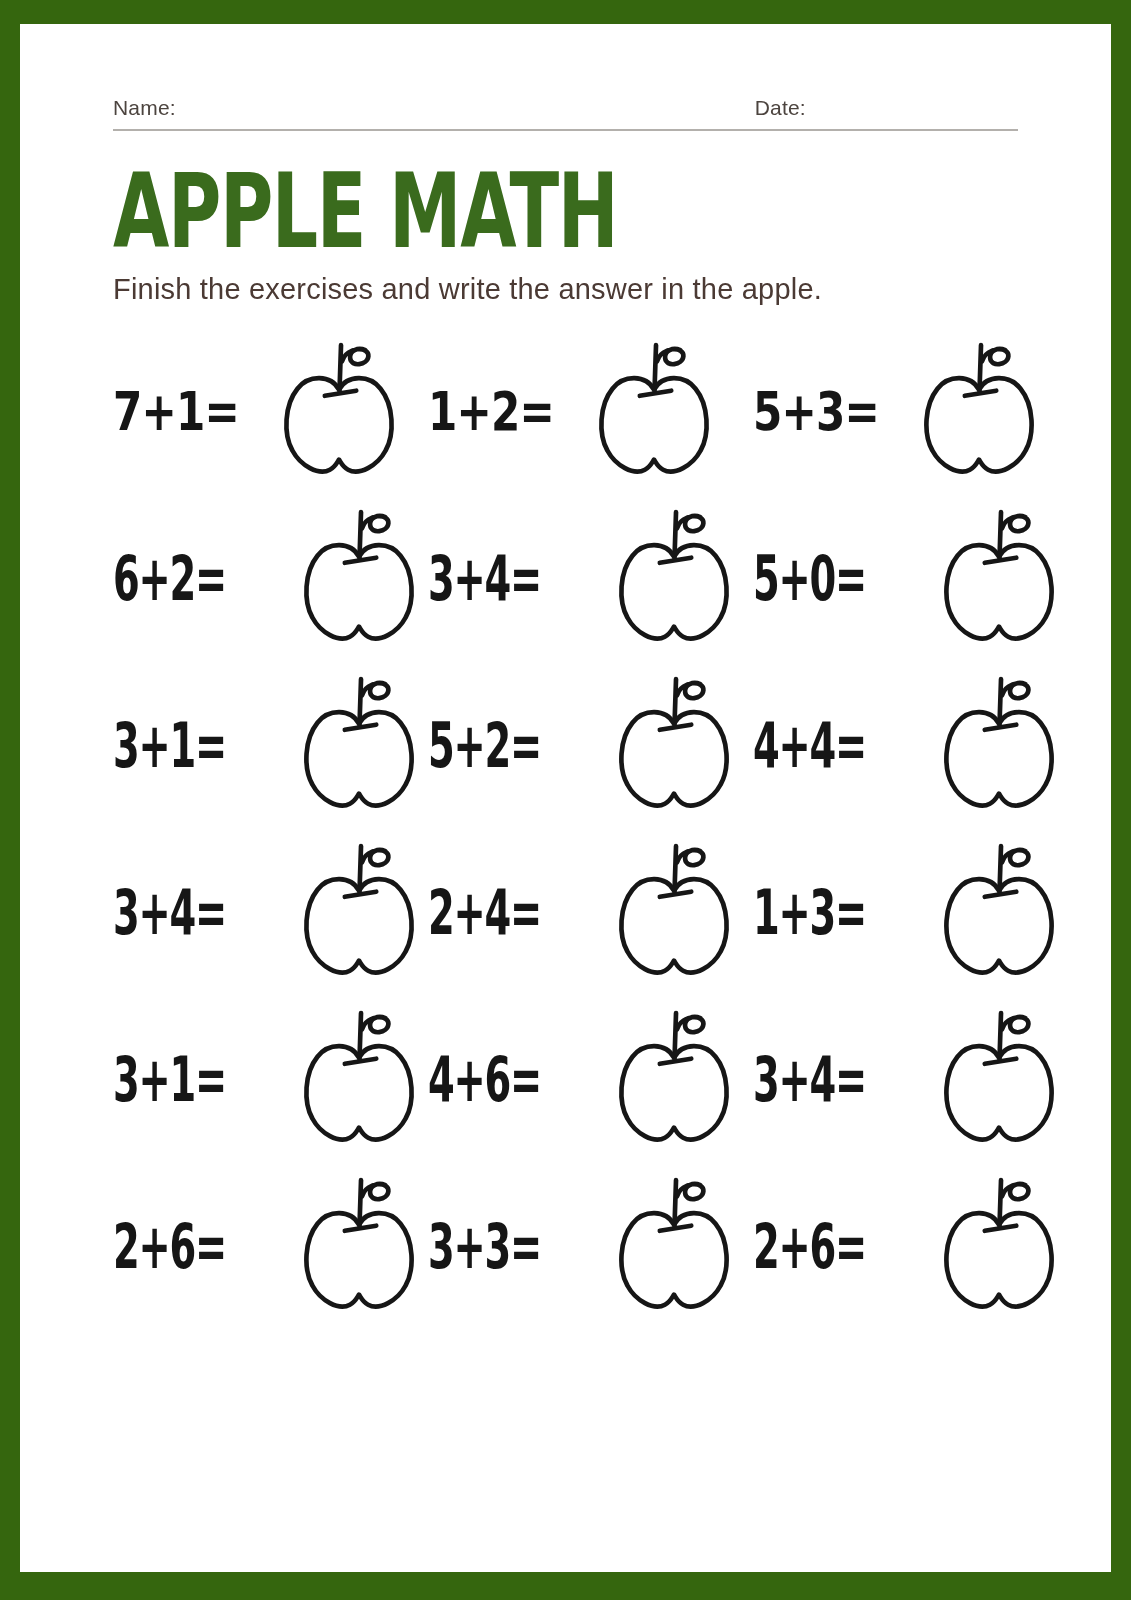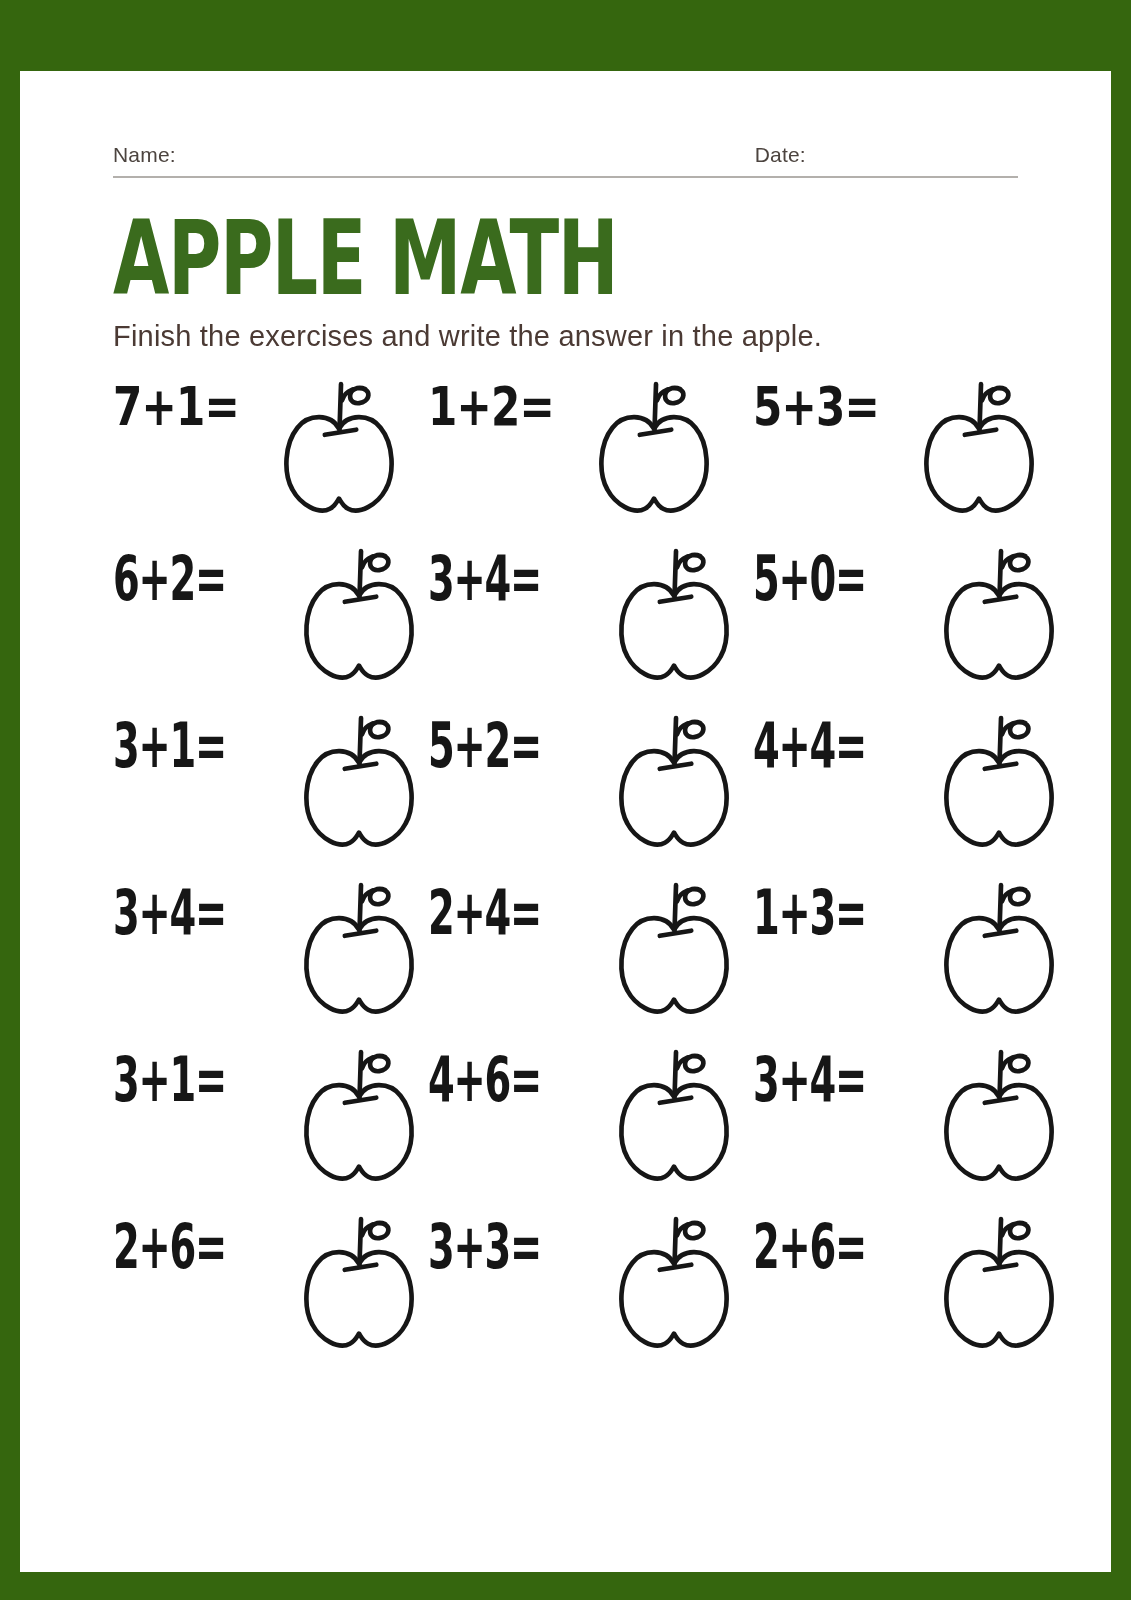--- a/index.html
+++ b/index.html
@@ -15,21 +15,20 @@
     background:var(--border-green);
     font-family:"Liberation Sans", sans-serif;
     position:relative;
     overflow:hidden;
   }
   .page{
     position:absolute;
     top:24px;left:20px;right:20px;bottom:28px;
     background:#ffffff;
     padding:72px 93px 0 93px;
-    margin-top:47px;
   }
   
   .fields{
     position:relative;
     border-bottom:2px solid var(--rule-gray);
     padding-bottom:9px;
     color:#4C443F;
     font-size:21px;
     letter-spacing:0.2px;
   }
@@ -63,21 +62,21 @@
   }
   
   .grid{
     margin-top:22px;
     display:grid;
     grid-template-columns:315px 325px 1fr;
     grid-auto-rows:167px;
   }
   .cell{
     display:flex;
-    align-items:flex-start;
+    align-items:center;
   }
   .eq{
     flex:0 0 118px;
     color:var(--text-dark);
     font-family:"DejaVu Sans", sans-serif;
     font-weight:bold;
     white-space:nowrap;
   }
   .row-first .eq{
     font-size:54px;

